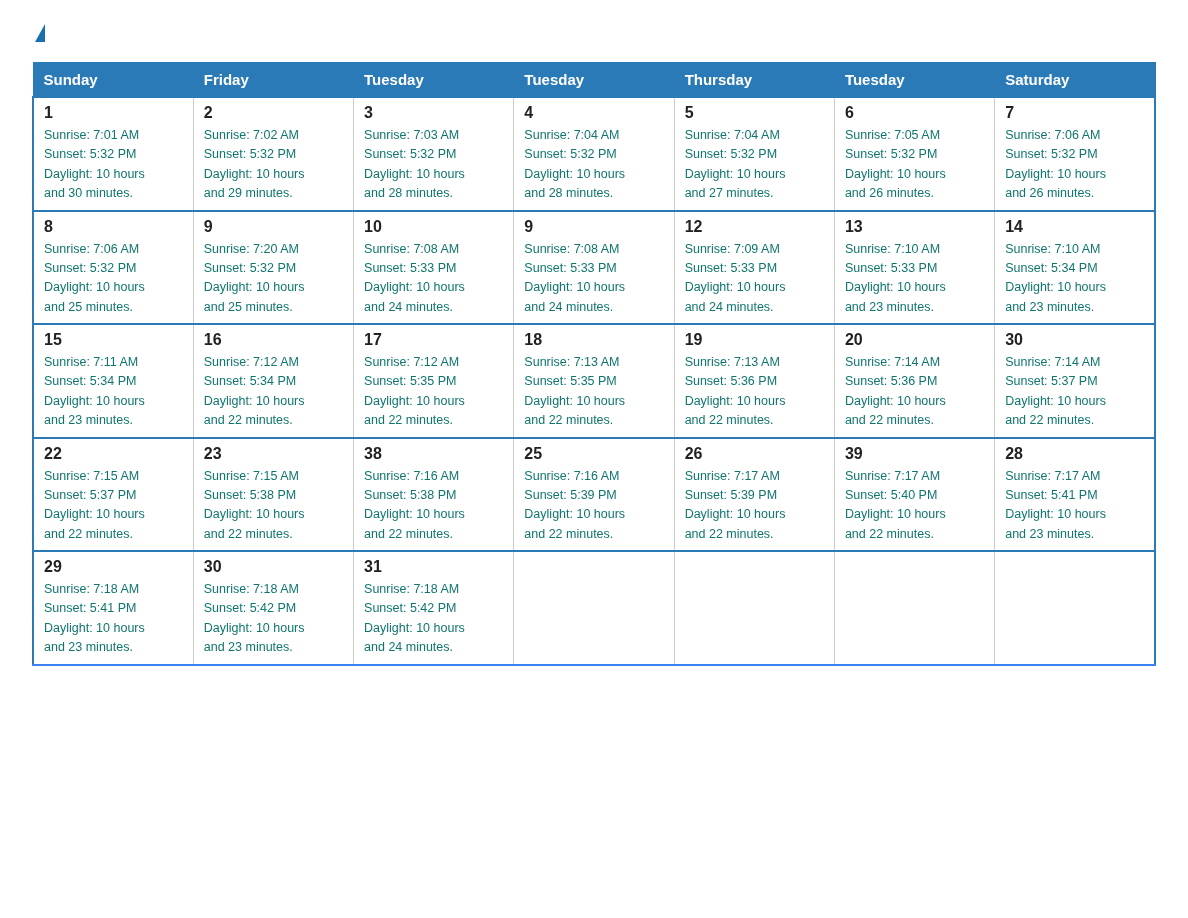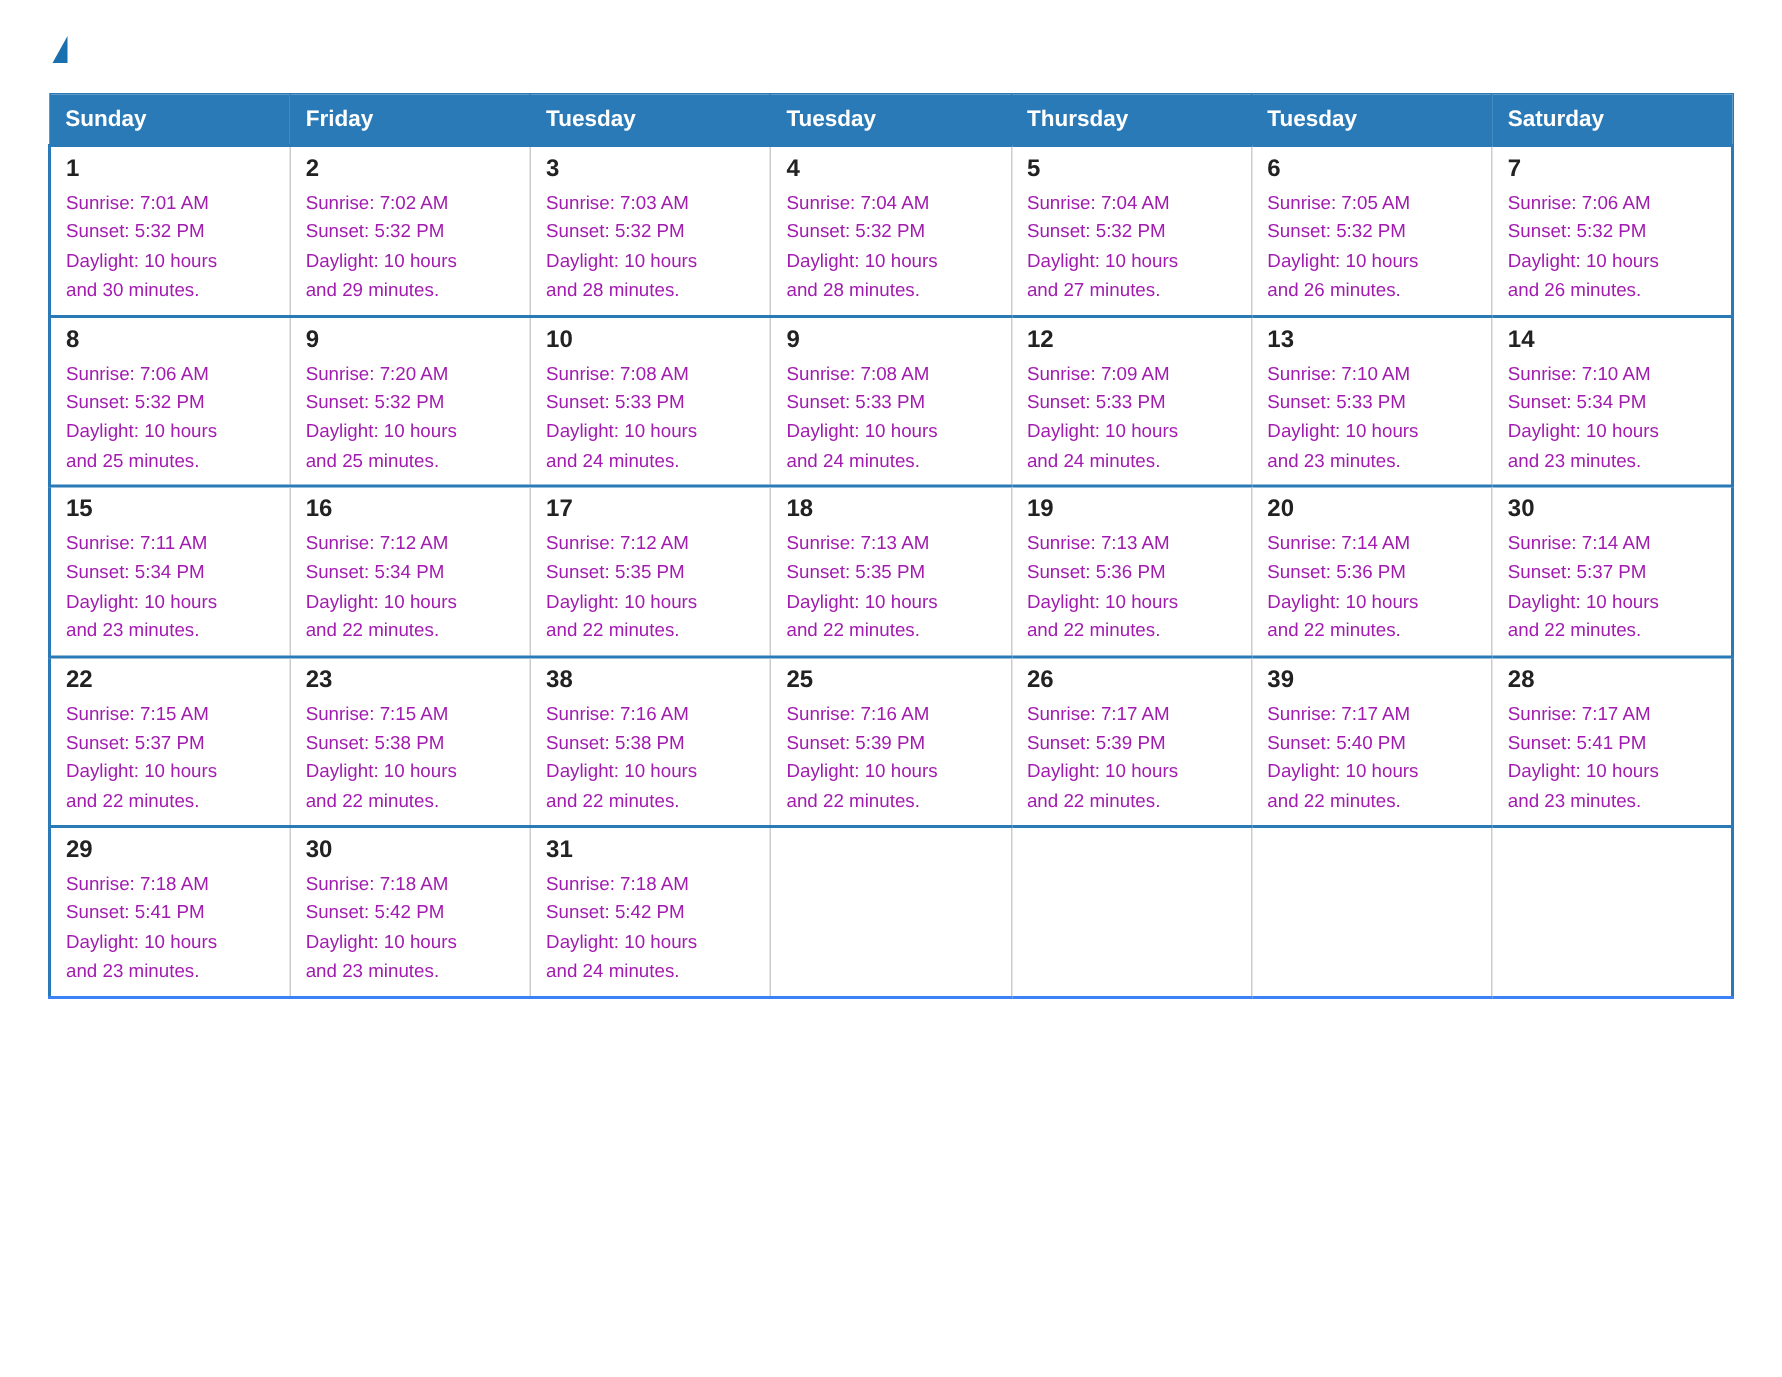--- a/index.html
+++ b/index.html
@@ -96,21 +96,21 @@
     }
     .day-number {
       font-size: 16px;
       font-weight: bold;
       color: #222;
       display: block;
       margin-bottom: 4px;
     }
     .day-info {
       font-size: 12.5px;
-      color: #a21caf;
+      color: #0f766e;
       line-height: 1.55;
     }
     .empty-cell {
       background: #fff;
     }
     
     tbody tr td {
       border-bottom: 1px solid #ccc;
     }
     tbody tr:not(:last-child) td {

